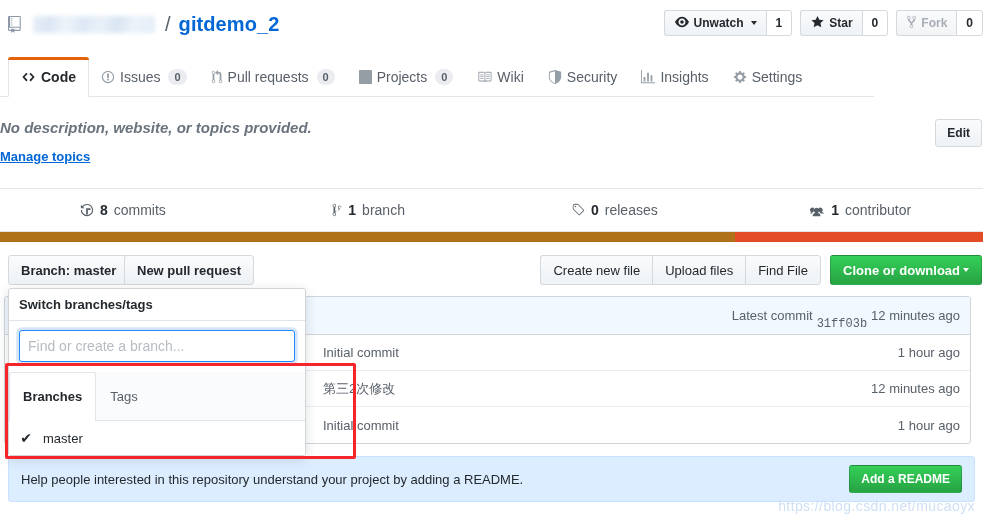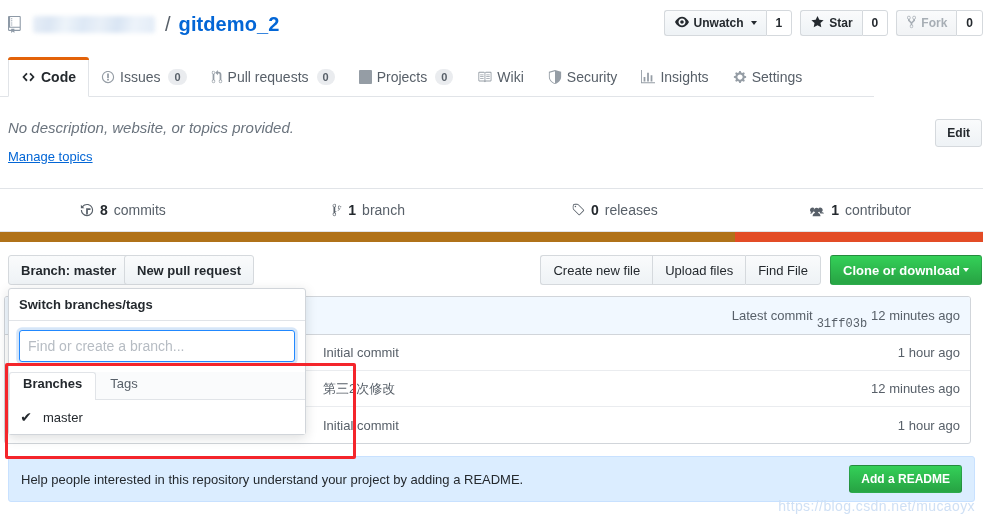--- a/index.html
+++ b/index.html
@@ -96,21 +96,21 @@
   .nav-icon { display: inline-flex; align-items: center; color: #959da5; }
   .nav-item.selected .nav-icon { color: #24292e; }
   .counter {
     display: inline-block; min-width: 18px; text-align: center;
     padding: 1px 6px; margin-left: 3px;
     background: #eaecef; color: #586069;
     border-radius: 20px; font-size: 11px; font-weight: bold; line-height: 14px;
   }
 
   
-  .about { position: absolute; left: 8px; top: 118px; width: 900px; }
+  .about { position: absolute; left: 0; top: 118px; width: 900px; font-weight: bold; }
   .about-desc { font-style: italic; color: #6a737d; font-size: 15px; line-height: 20px; }
   .about-link { display:inline-block; margin-top: 11px; color: #0366d6; font-size: 13px; }
   .edit-btn {
     position: absolute; right: 1px; top: 119px;
     height: 28px; padding: 0 11px;
     display: flex; align-items: center;
     background: linear-gradient(-180deg,#fafbfc,#eff3f6 90%);
     border: 1px solid #d5d9dd; border-radius: 3px;
     font-size: 12px; font-weight: bold; color: #24292e;
   }
@@ -196,21 +196,21 @@
     width: 100%; height: 32px; padding: 0 8px;
     border: 1px solid #2188ff; border-radius: 3px;
     box-shadow: 0 0 0 0.2em rgba(3,102,214,.16);
     font-size: 14px; color: #24292e;
     font-family: "Liberation Sans", sans-serif;
     background: #fff; outline: none;
   }
   .dd-input::placeholder { color: #b6bcc3; }
   .dd-tabs { display: flex; align-items: stretch; border-bottom: 1px solid #e1e4e8; background:#fafbfc; }
   .dd-tab {
-    padding: 3px 13px; font-size: 13px; color: #586069;
+    padding: 16px 13px; font-size: 13px; color: #586069;
     border: 1px solid transparent; border-bottom: none;
   }
   .dd-tab.active {
     color: #24292e; font-weight: bold; background: #fff;
     border-color: #e1e4e8; border-radius: 3px 3px 0 0;
     margin-bottom: -1px; padding-bottom: 9px;
   }
   .dd-item {
     display: flex; align-items: center; gap: 10px;
     padding: 9px 10px 9px 10px; font-size: 13px; color: #24292e;

